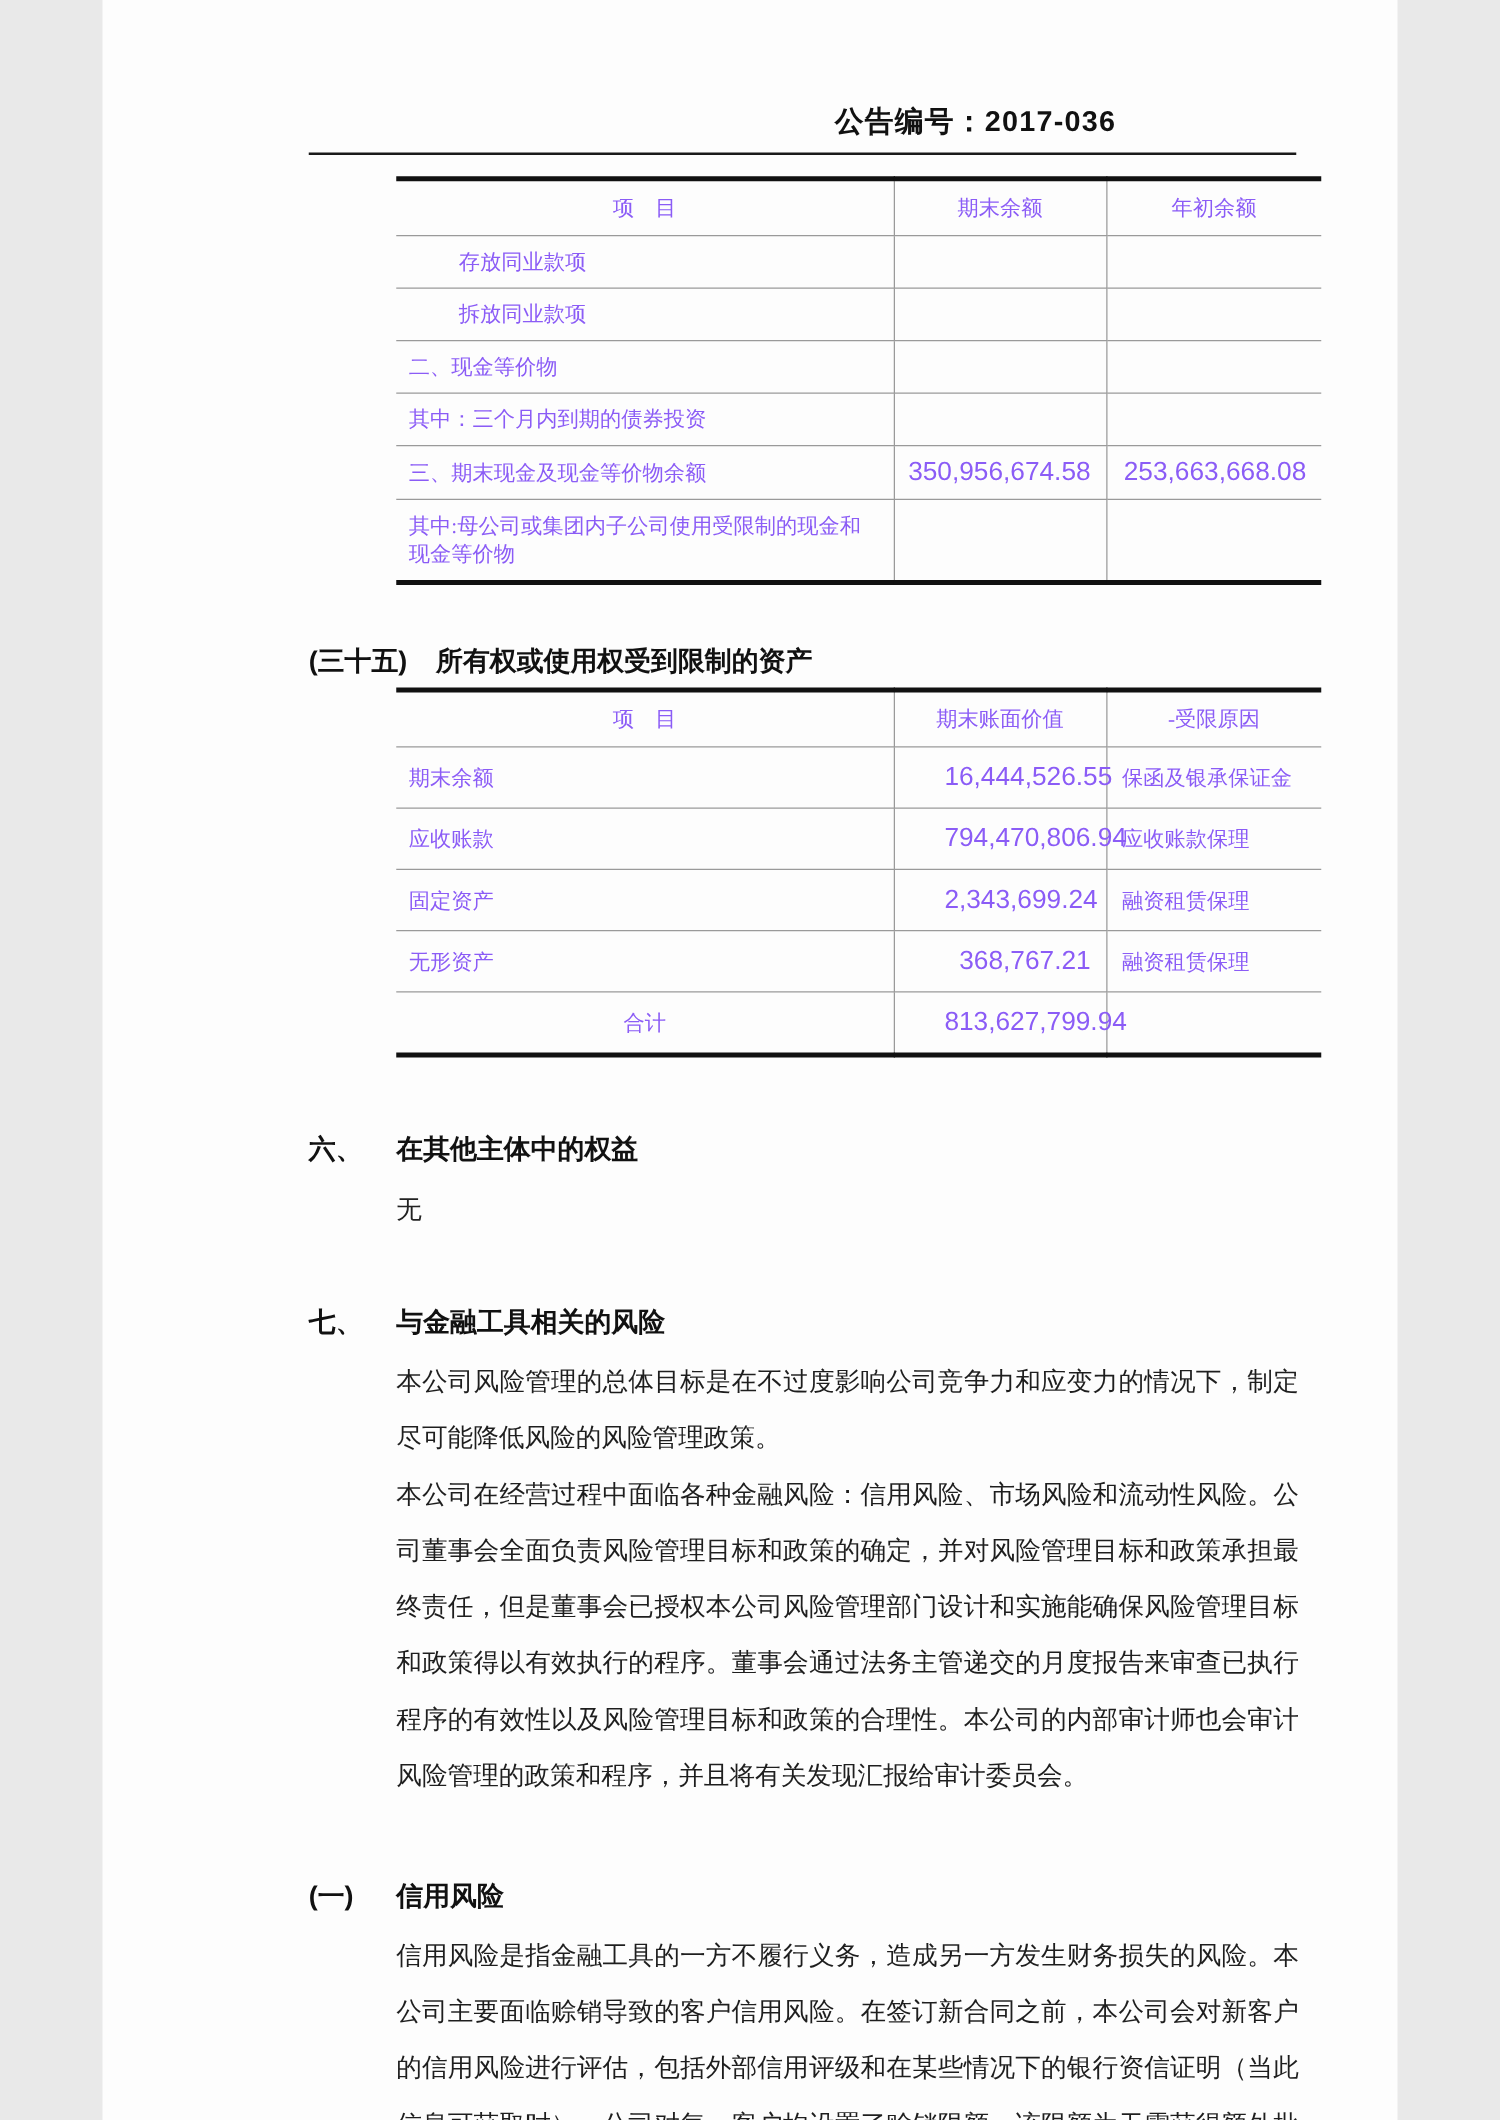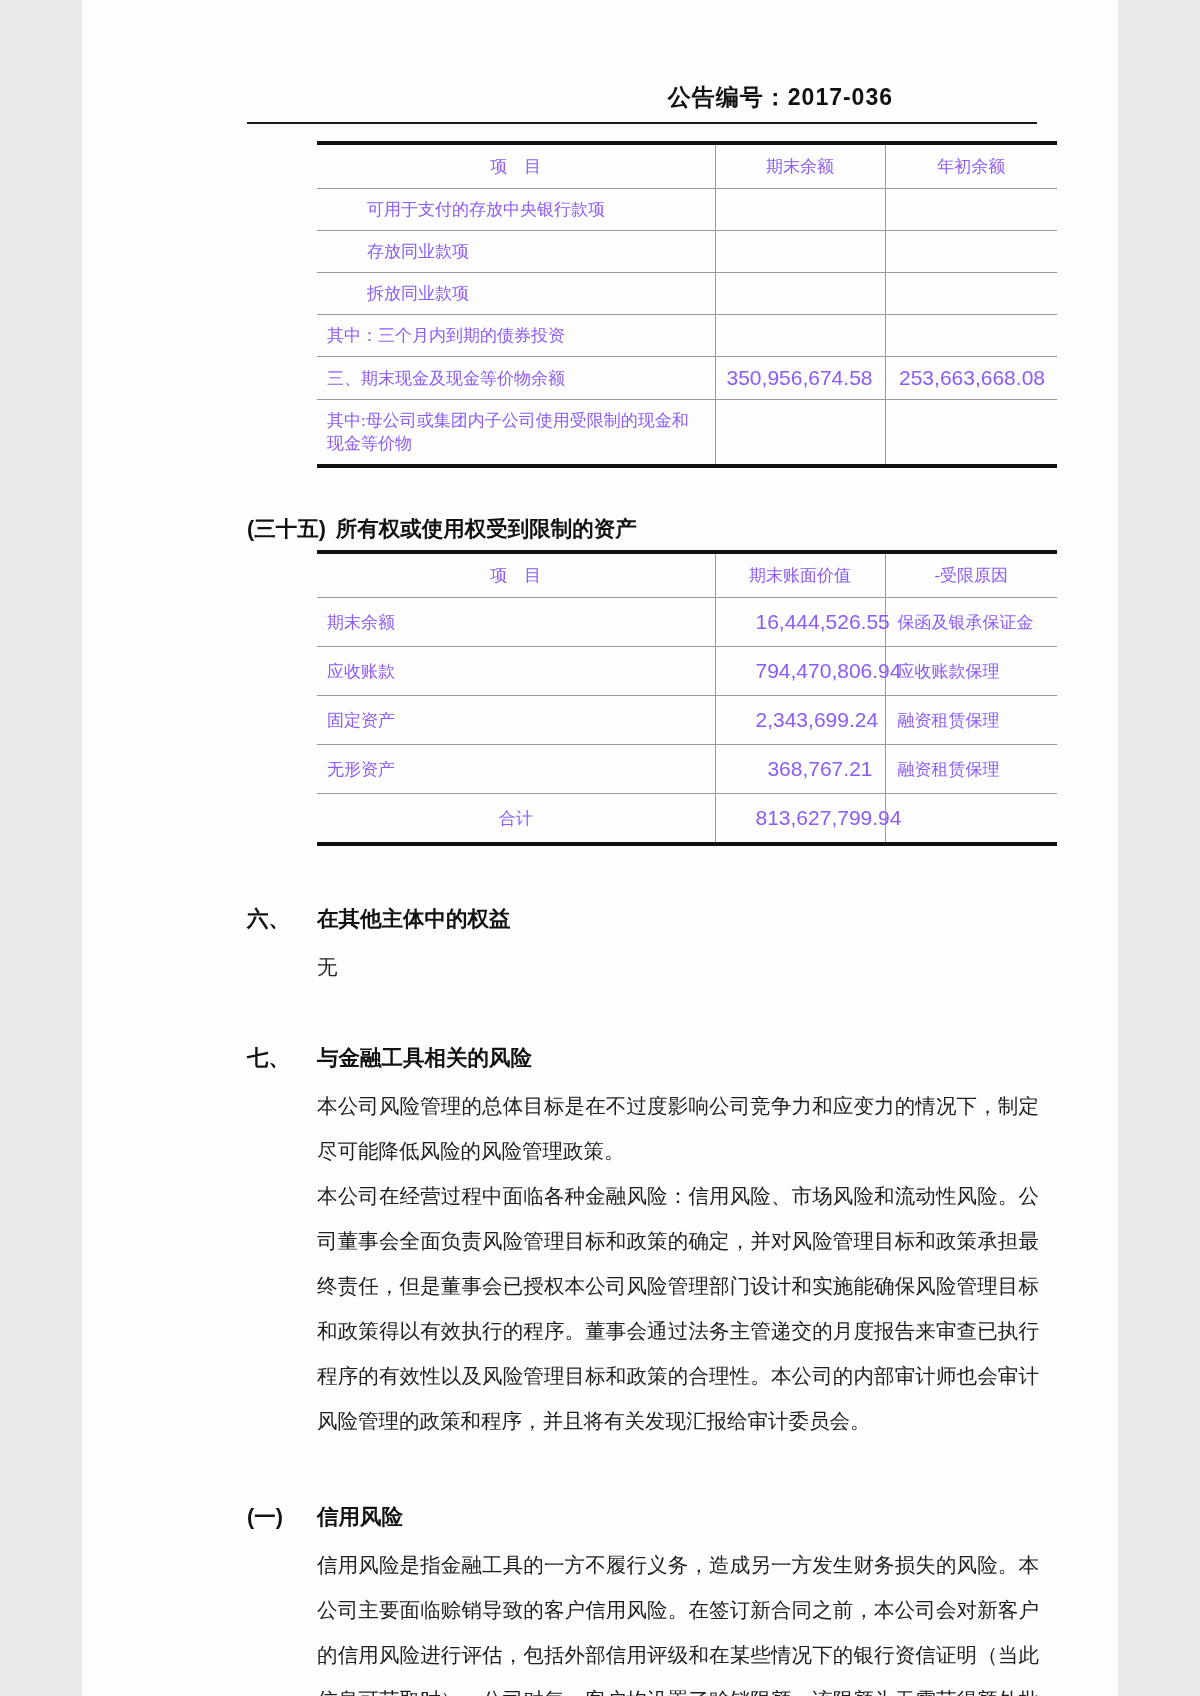--- a/index.html
+++ b/index.html
@@ -61,21 +61,21 @@
 
   
   .heading {
     display: flex; align-items: baseline;
     font-family: "Liberation Sans", "DejaVu Sans", sans-serif;
     font-weight: bold; font-size: 21.5px; color: #111;
   }
   .heading .h-num { min-width: 70px; font-weight: bold; }
   .heading.tight .h-num { min-width: 0; margin-right: 10px; }
 
-  .sec-35 { margin-top: 46px; }
+  .sec-35 { margin-top: 46px; gap: 13px; }
   .sec-35 + .fin-table { margin-top: 7px; }
   .sec-6 { margin-top: 58px; }
   .sec-7 { margin-top: 62px; }
   .sec-credit { margin-top: 58px; }
 
   .body-line {
     margin: 20px 0 0 70px;
     font-size: 20.5px; color: #222;
   }
   .para {
@@ -106,31 +106,31 @@
         </colgroup>
       <thead>
         <tr>
           <th>项　目</th>
           <th>期末余额</th>
           <th>年初余额</th>
         </tr>
       </thead>
       <tbody>
         <tr>
-          <td class="lbl indent1">可用于支付的存放中央银行款项</td>
-          <td class="num"></td>
-          <td class="num"></td>
-        </tr>
-        <tr>
           <td class="lbl indent1">存放同业款项</td>
           <td class="num"></td>
           <td class="num"></td>
         </tr>
         <tr>
           <td class="lbl indent1">拆放同业款项</td>
+          <td class="num"></td>
+          <td class="num"></td>
+        </tr>
+        <tr>
+          <td class="lbl">二、现金等价物</td>
           <td class="num"></td>
           <td class="num"></td>
         </tr>
         <tr>
           <td class="lbl">其中：三个月内到期的债券投资</td>
           <td class="num"></td>
           <td class="num"></td>
         </tr>
         <tr>
           <td class="lbl">三、期末现金及现金等价物余额</td>

